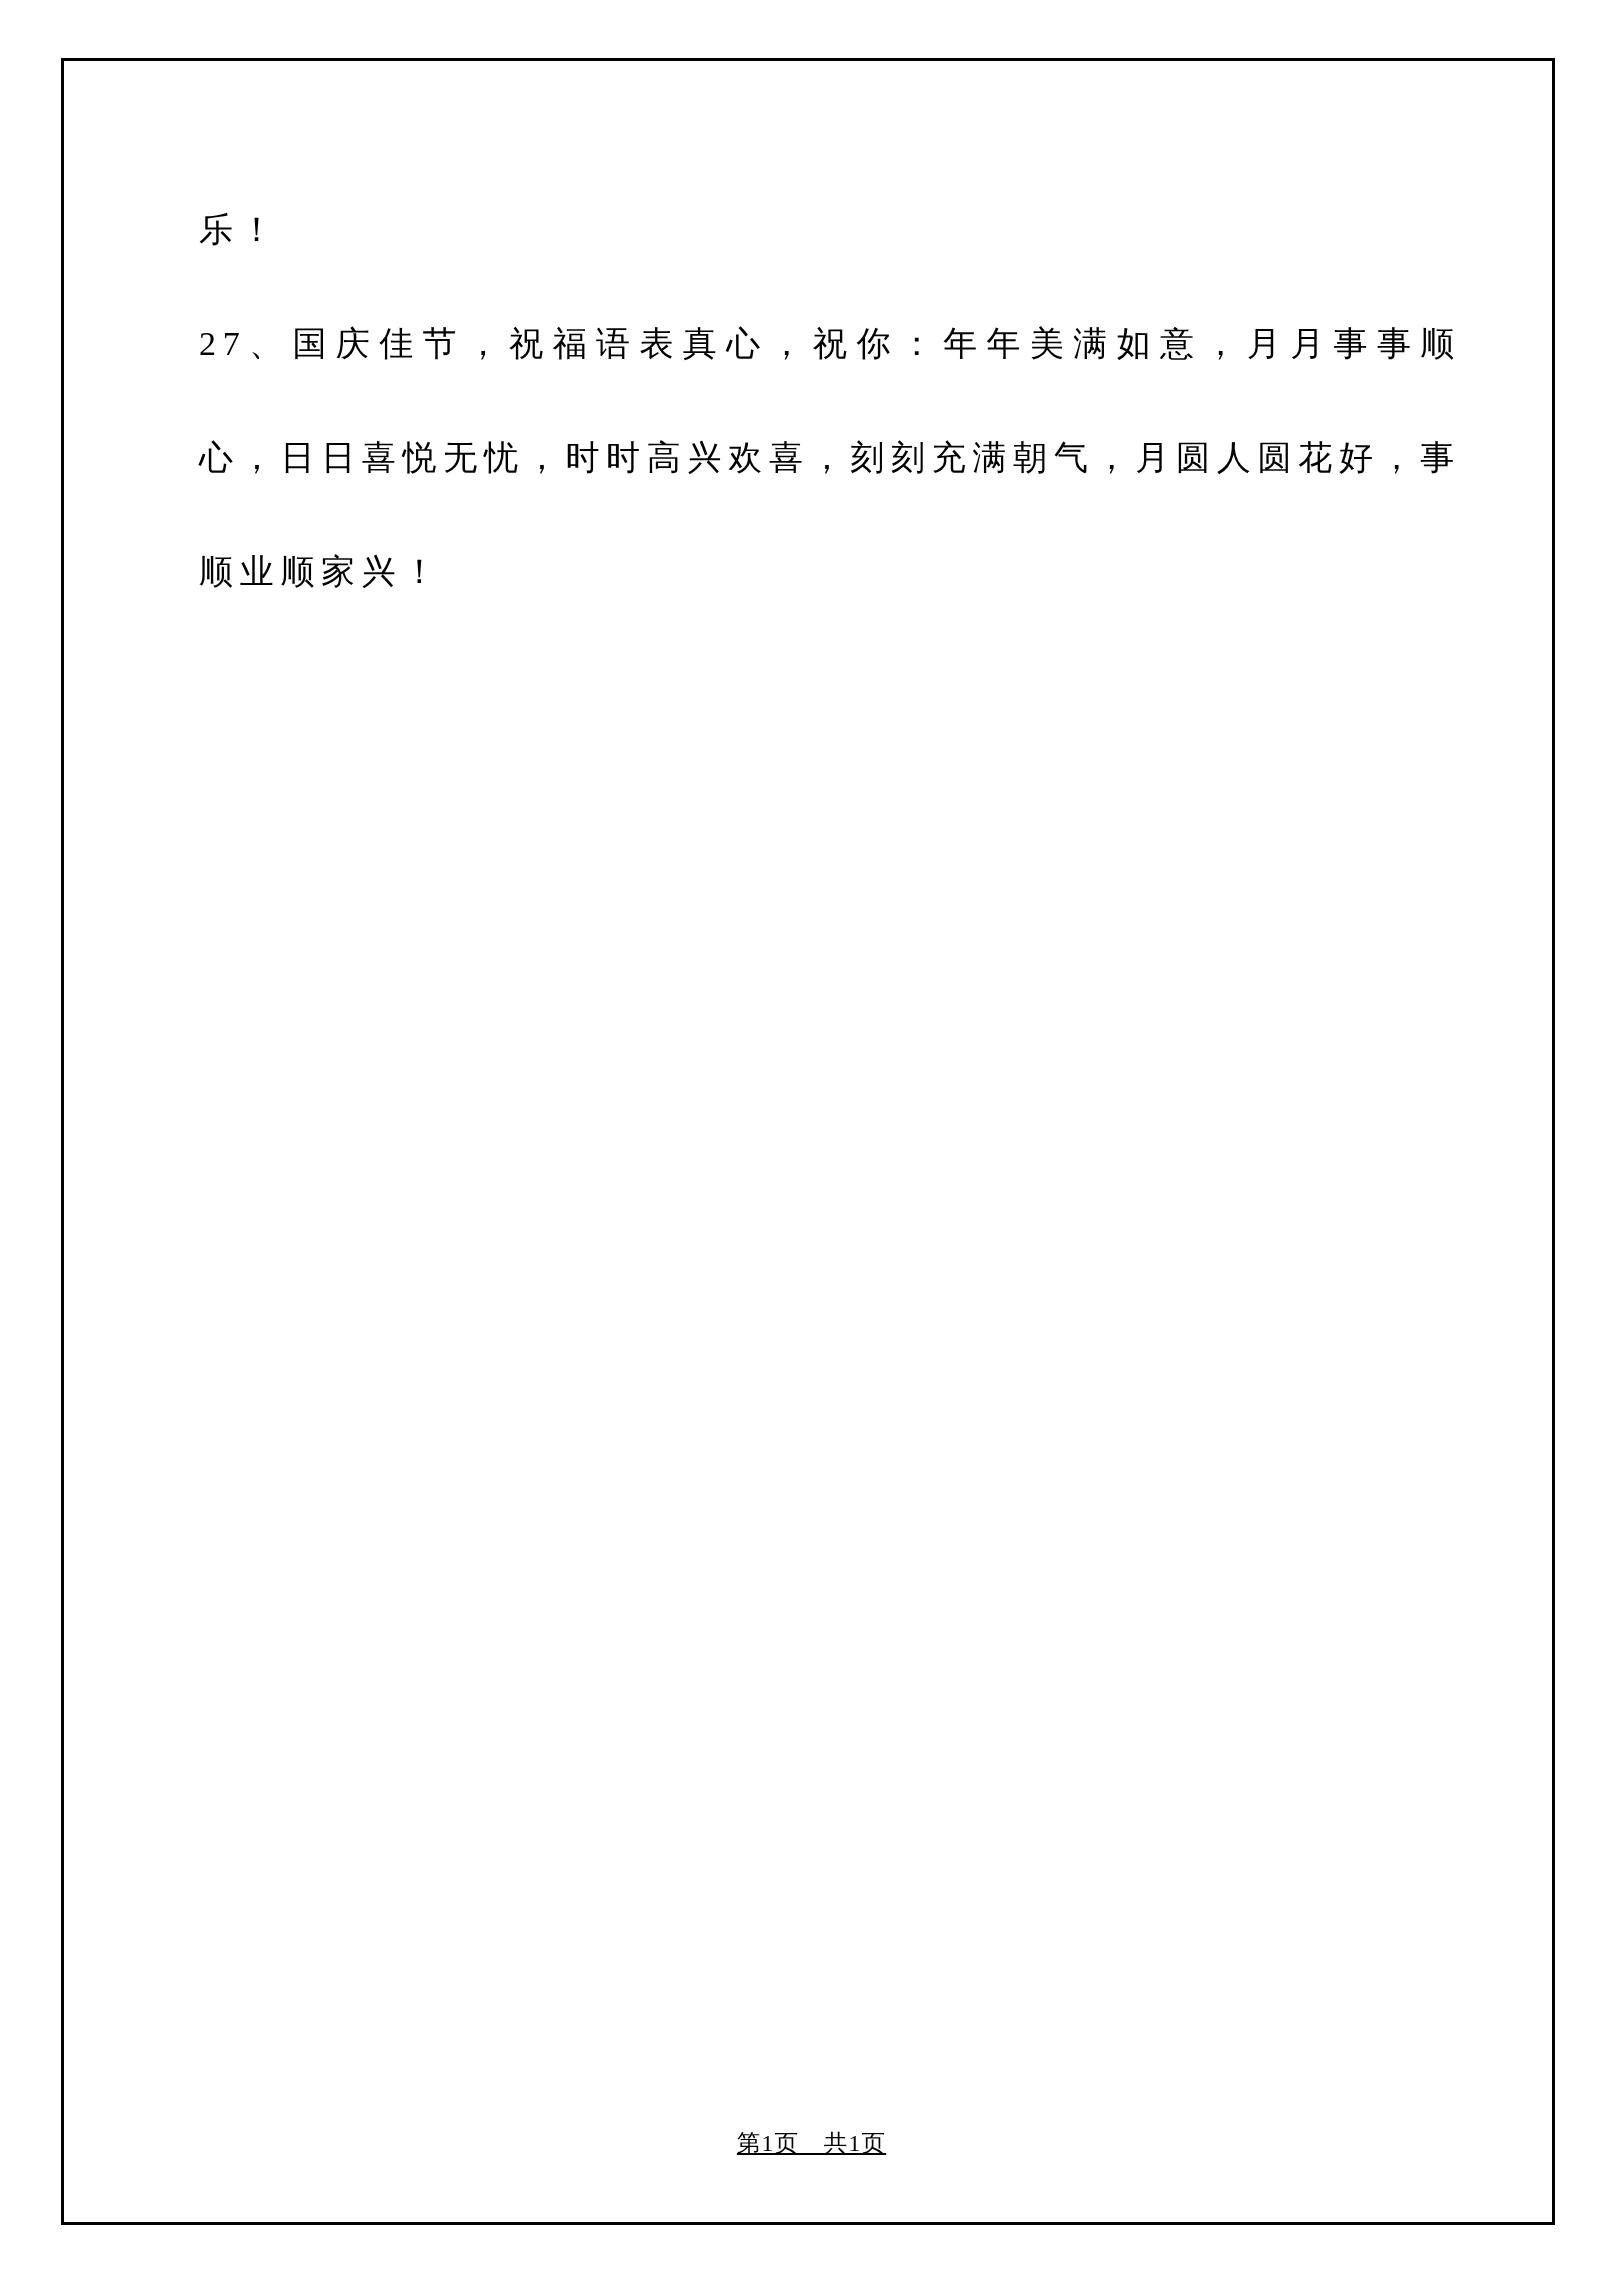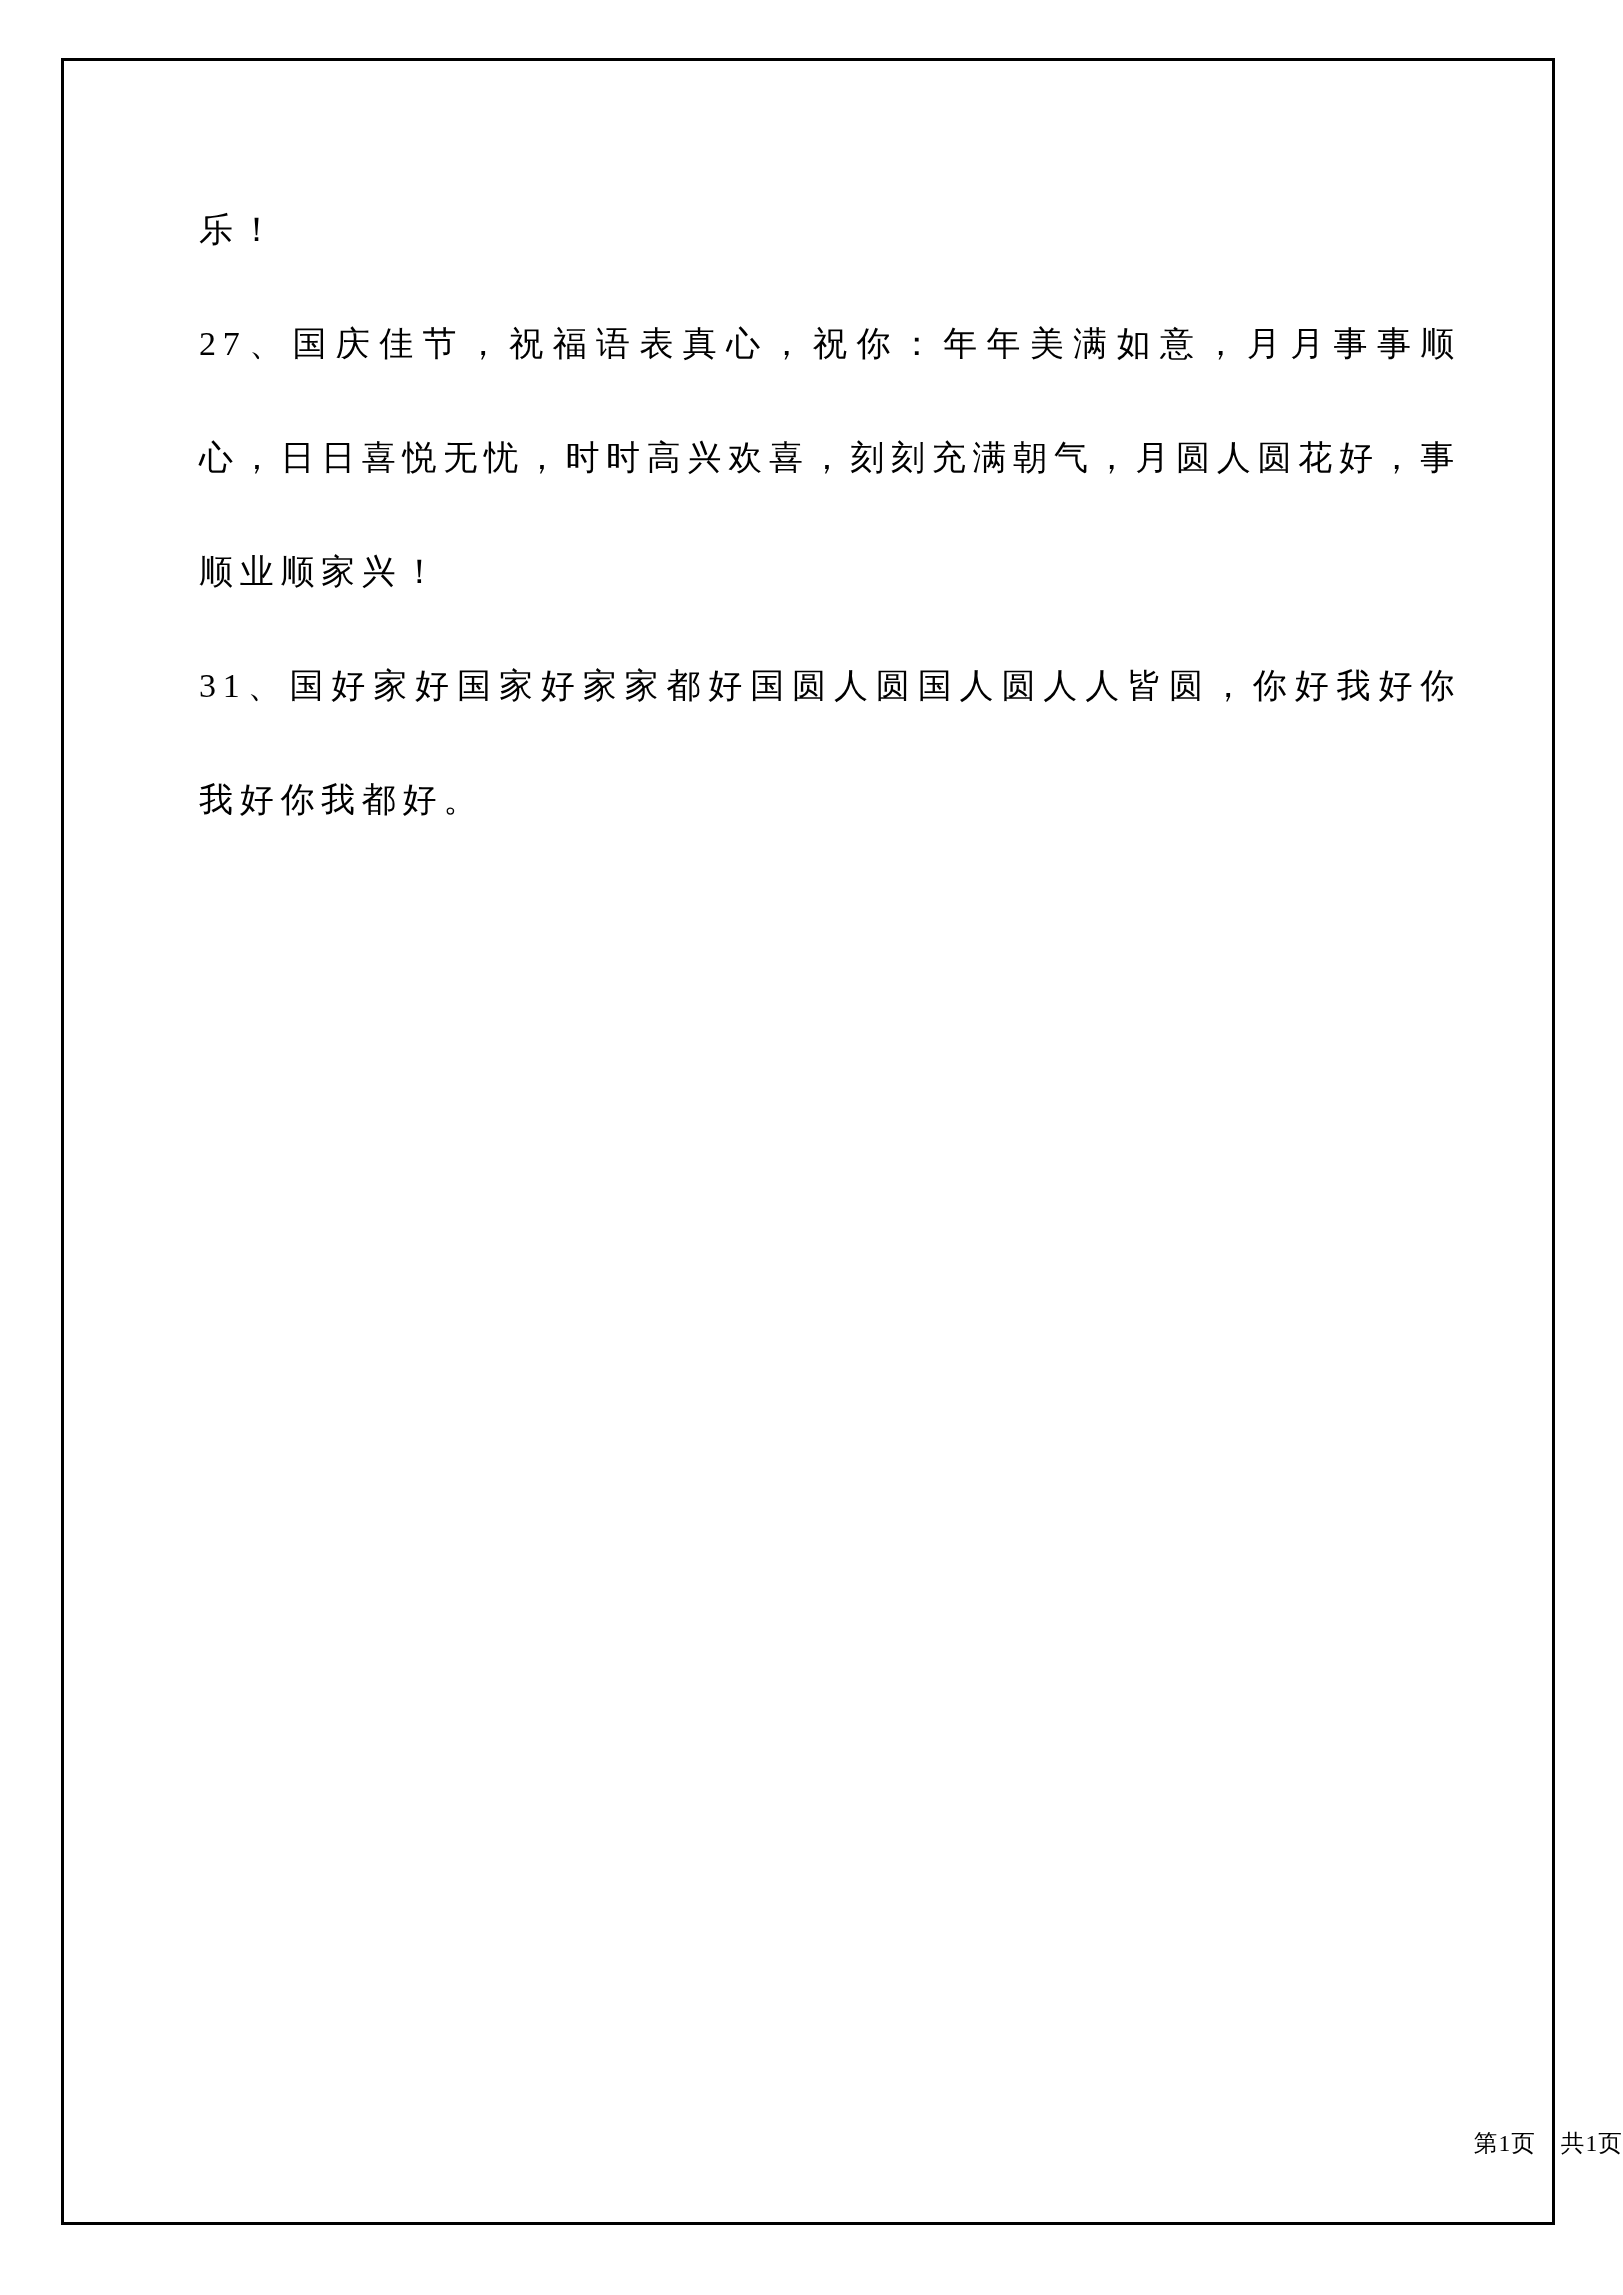--- a/index.html
+++ b/index.html
@@ -37,32 +37,32 @@
   }
   .para {
     margin: 0;
     padding: 0;
   }
   .footer {
     position: absolute;
     left: 0;
     top: 2127px;
     width: 100%;
-    text-align: right;
+    text-align: center;
     font-size: 23.6px;
     letter-spacing: 1.1px;
+    text-decoration: underline;
   }
 </style>
 </head>
 <body>
 
 <div class="frame"></div>
 
 <main class="body-text">
   <p class="para">乐！</p>
   <p class="para">27、国庆佳节，祝福语表真心，祝你：年年美满如意，月月事事顺心，日日喜悦无忧，时时高兴欢喜，刻刻充满朝气，月圆人圆花好，事顺业顺家兴！</p>
-  <p class="para">31、国好家好国家好家家都好国圆人圆国人圆人人皆圆，你好我好你我好你我都好。</p>
 </main>
 
 <footer class="footer">
   <span>第1页　共1页</span>
 </footer>
 
 
 </body></html>

